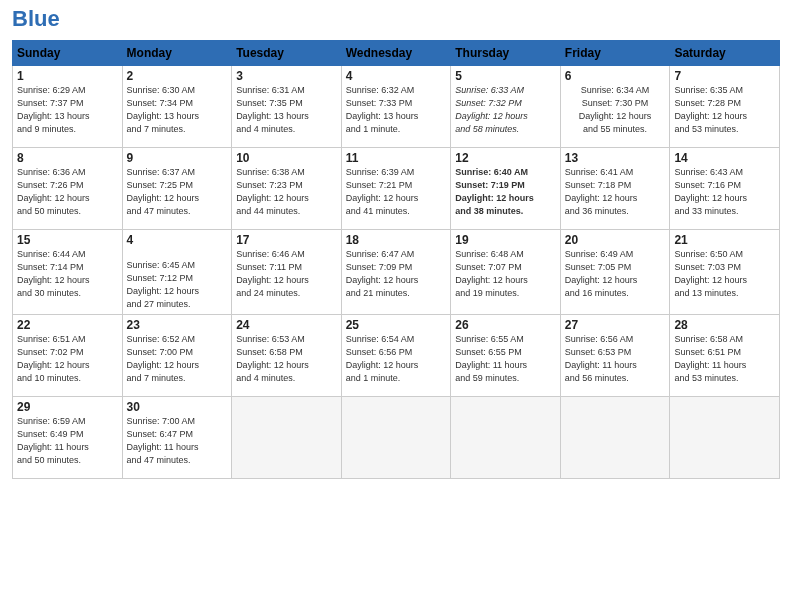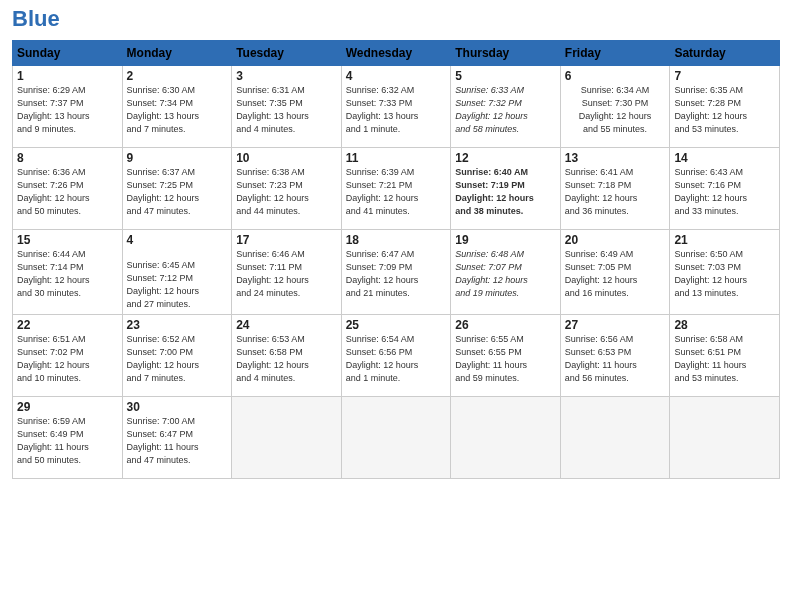--- a/index.html
+++ b/index.html
@@ -229,21 +229,21 @@
           </td>
           <td>
             <span class="day-num">18</span>
             <div class="day-info" style="white-space: pre-line;">Sunrise: 6:47 AM
 Sunset: 7:09 PM
 Daylight: 12 hours
 and 21 minutes.</div>
           </td>
           <td>
             <span class="day-num">19</span>
-            <div class="day-info" style="white-space: pre-line; font-style: italic;">Sunrise: 6:48 AM
+            <div class="day-info" style="white-space: pre-line;">Sunrise: 6:48 AM
 Sunset: 7:07 PM
 Daylight: 12 hours
 and 19 minutes.</div>
           </td>
           <td>
             <span class="day-num">20</span>
             <div class="day-info" style="white-space: pre-line;">Sunrise: 6:49 AM
 Sunset: 7:05 PM
 Daylight: 12 hours
 and 16 minutes.</div>

